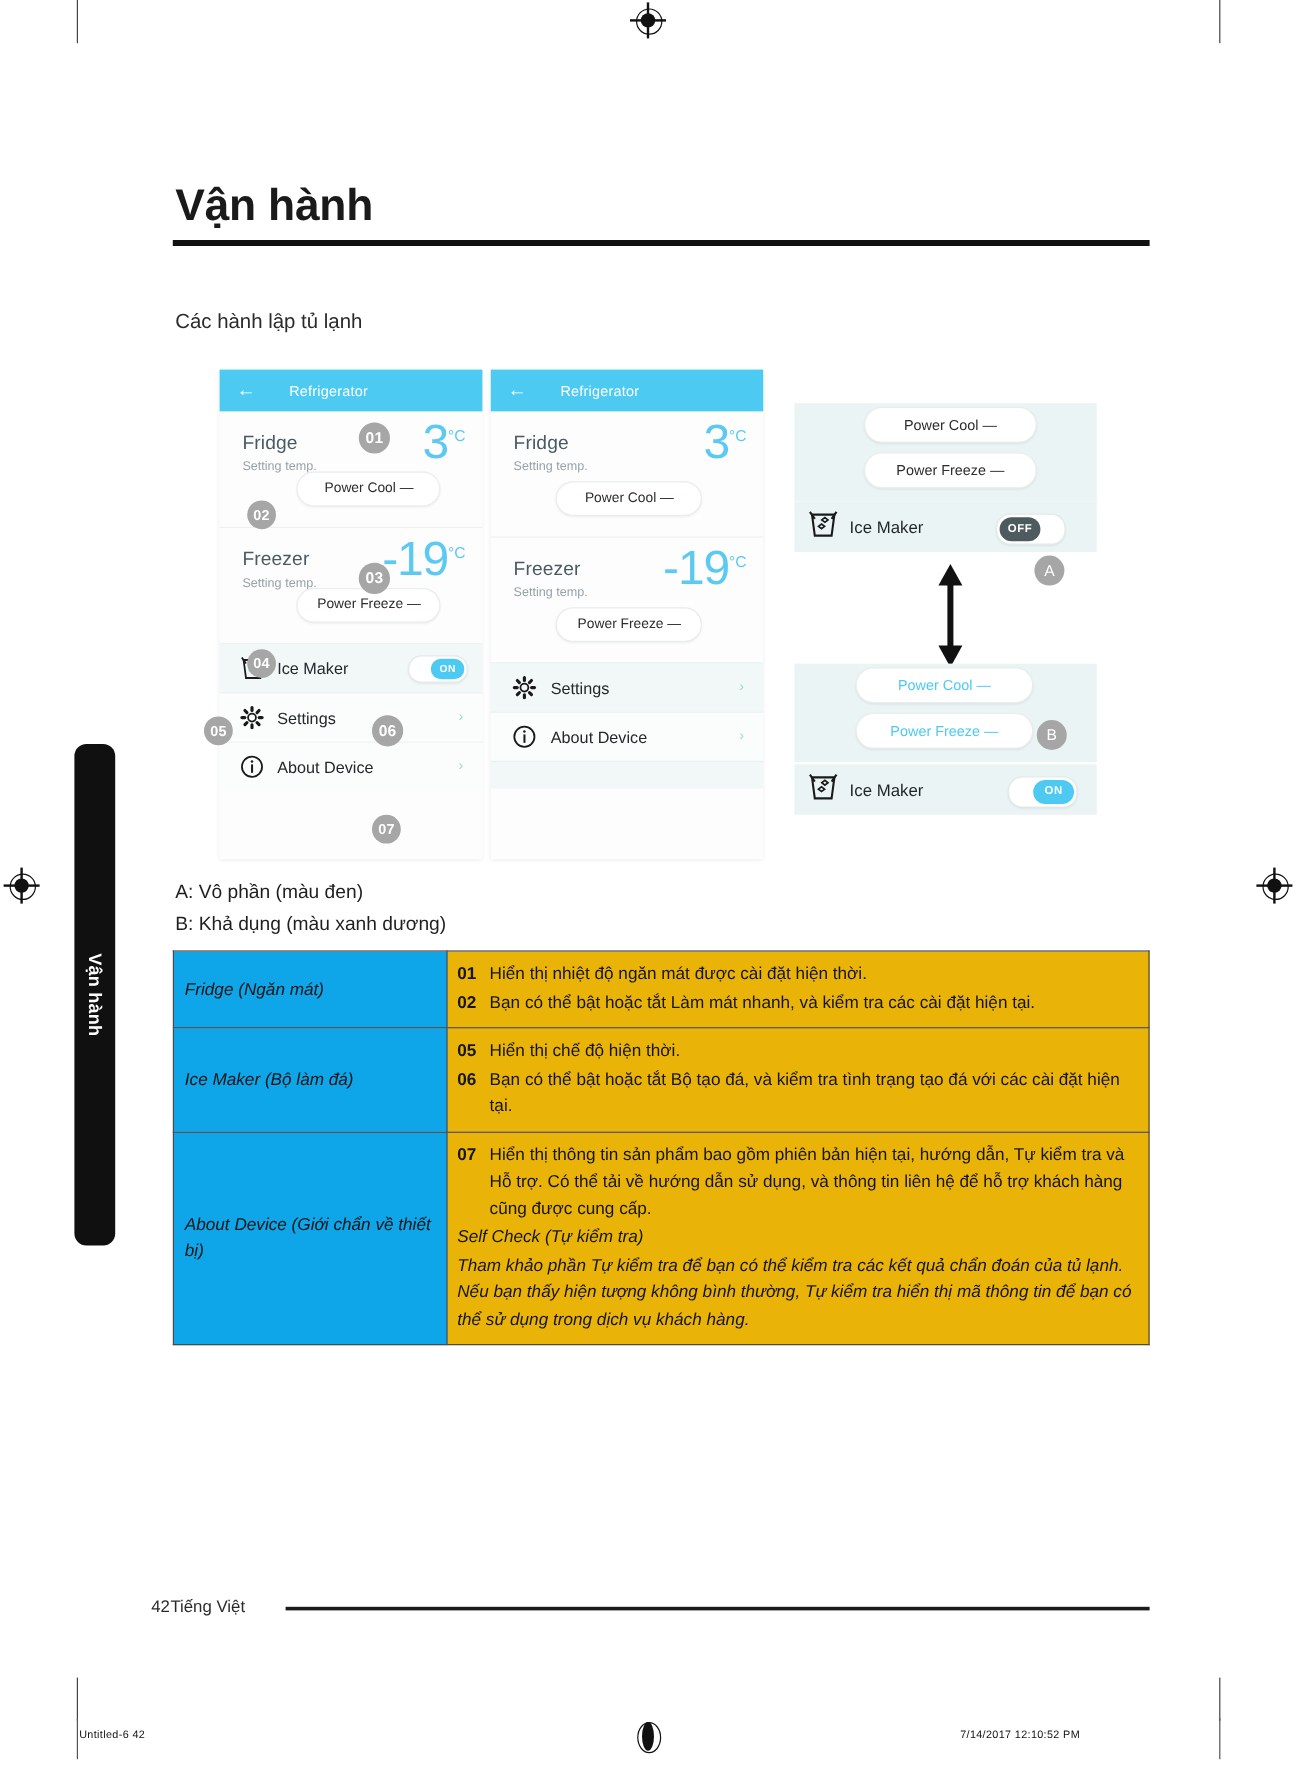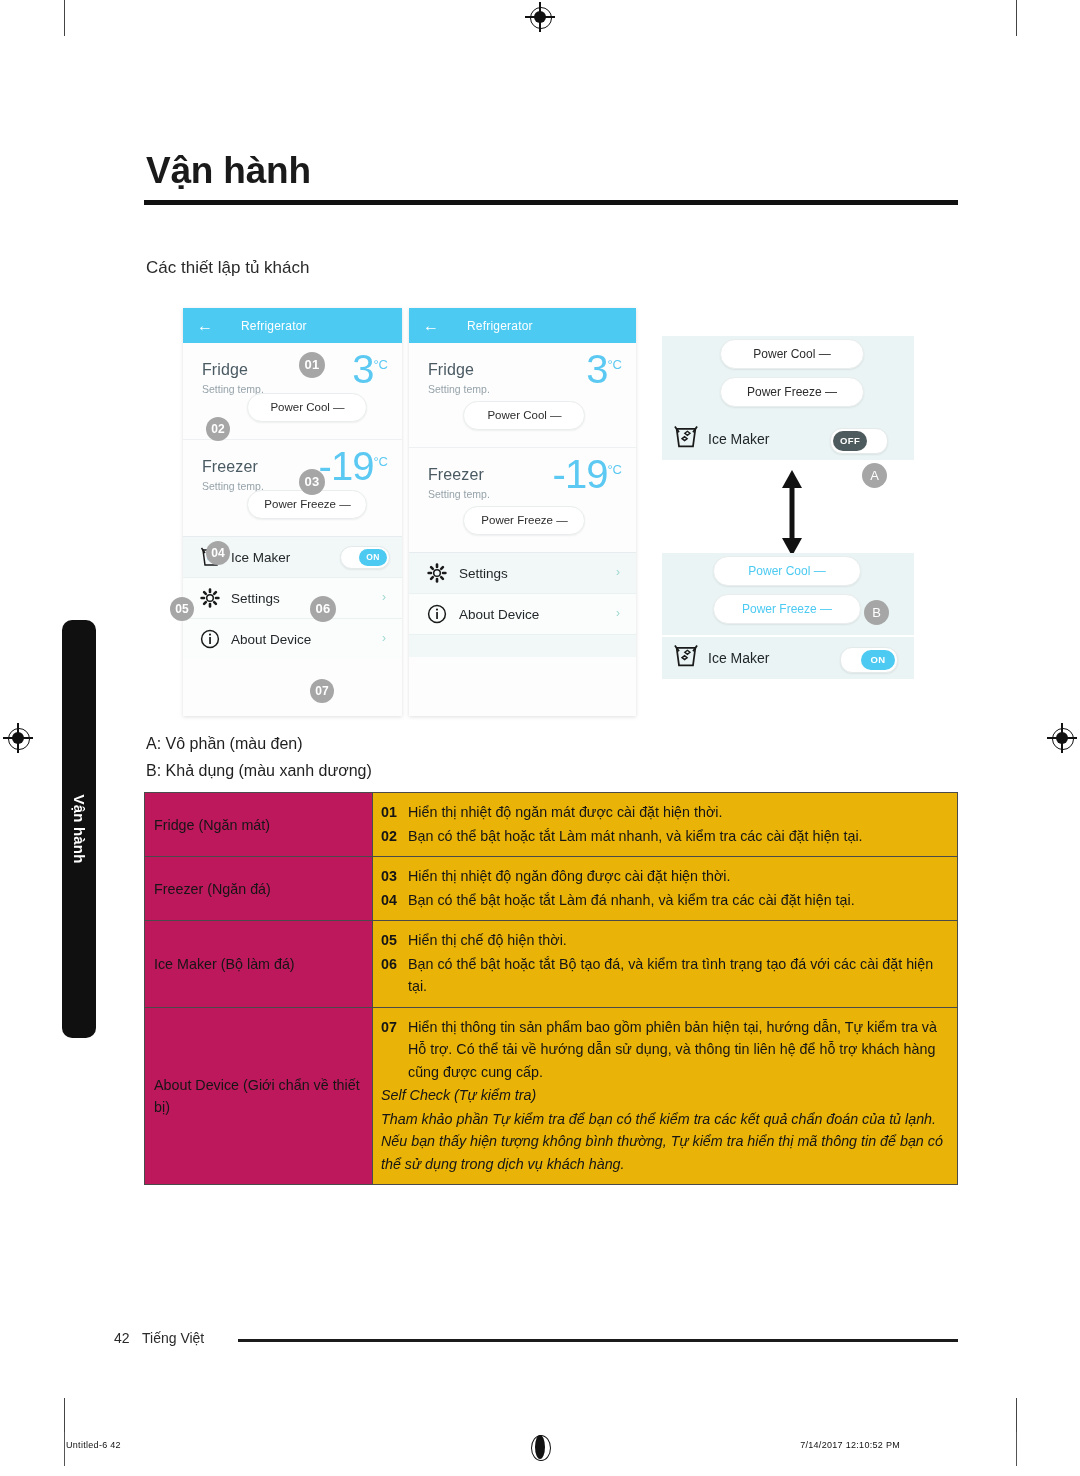--- a/index.html
+++ b/index.html
@@ -192,31 +192,32 @@
   .legend { position:absolute; left:146px; top:730px; font-size:16px; color:#1f1f1f; line-height:27px; }
 
   
   table.spec {
     position:absolute; left:144px; top:792px; width:814px;
     border-collapse:collapse;
     font-size:14.3px; color:#151515;
   }
   table.spec td { border:1px solid #4a4a4a; vertical-align:middle; }
   table.spec td.k {
-    width:208px; background:#be185d; padding:8px 10px 8px 9px;
+    width:208px; background:#0ea5e9; padding:8px 10px 8px 9px;
     line-height:22px;
+    font-style:italic;
   }
   table.spec td.v { background:#eab308; padding:7px 10px 8px 8px; }
   .ditem { display:block; line-height:22.5px; padding-left:27px; text-indent:-27px; margin:1px 0; }
   .ditem b { font-weight:bold; display:inline-block; width:27px; text-indent:0; }
   .pitem { display:block; line-height:22.5px; margin:1px 0;font-style:italic; }
 
   
   .footer { position:absolute; left:110px; top:1330px; width:848px; height:20px; }
-  .footer .pg { position:absolute; left:4px; top:0; font-size:14px; color:#2a2a2a; }
+  .footer .pg { position:absolute; left:16px; top:0; font-size:14px; color:#2a2a2a; }
   .footer .lang { position:absolute; left:32px; top:0; font-size:14px; color:#2a2a2a; }
   .footer .rule { position:absolute; left:128px; top:9px; right:0; height:2.5px; background:#1b1b1b; }
 </style>
 </head>
 <body>
 
 <div class="cropline crop-tl"></div>
 <div class="cropline crop-tr"></div>
 <div class="cropline crop-bl"></div>
 <div class="cropline crop-br"></div>
@@ -239,21 +240,21 @@
     <div class="ring"></div>
     <div class="dot"></div>
 </div>
 
 <div class="side-tab">
   <span>Vận hành</span>
 </div>
 
 <div class="page-title">Vận hành</div>
 <div class="title-rule"></div>
-<div class="section-head">Các thiết lập tủ khách</div>
+<div class="section-head">Các hành lập tủ lạnh</div>
 
 <div class="phone phone-a">
   <div class="ph-header">
     <span class="back">←</span>
     <span class="htitle">Refrigerator</span>
   </div>
   <div class="ph-body">
 
     <div class="tempblock">
       <div class="tb-name">Fridge</div>
@@ -457,27 +458,20 @@
   <div>B: Khả dụng (màu xanh dương)</div>
 </div>
 
 <table class="spec">
   <tbody id="spec-body">
       <tr>
         <td class="k">Fridge (Ngăn mát)</td>
         <td class="v">
           <span class="ditem"><b>01</b>Hiển thị nhiệt độ ngăn mát được cài đặt hiện thời.</span>
           <span class="ditem"><b>02</b>Bạn có thể bật hoặc tắt Làm mát nhanh, và kiểm tra các cài đặt hiện tại.</span>
-        </td>
-      </tr>
-      <tr>
-        <td class="k">Freezer (Ngăn đá)</td>
-        <td class="v">
-          <span class="ditem"><b>03</b>Hiển thị nhiệt độ ngăn đông được cài đặt hiện thời.</span>
-          <span class="ditem"><b>04</b>Bạn có thể bật hoặc tắt Làm đá nhanh, và kiểm tra các cài đặt hiện tại.</span>
         </td>
       </tr>
       <tr>
         <td class="k">Ice Maker (Bộ làm đá)</td>
         <td class="v">
           <span class="ditem"><b>05</b>Hiển thị chế độ hiện thời.</span>
           <span class="ditem"><b>06</b>Bạn có thể bật hoặc tắt Bộ tạo đá, và kiểm tra tình trạng tạo đá với các cài đặt hiện tại.</span>
         </td>
       </tr>
       <tr>

